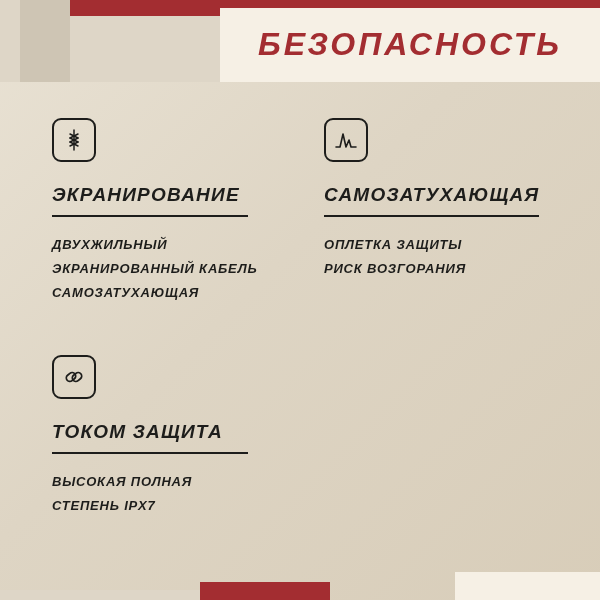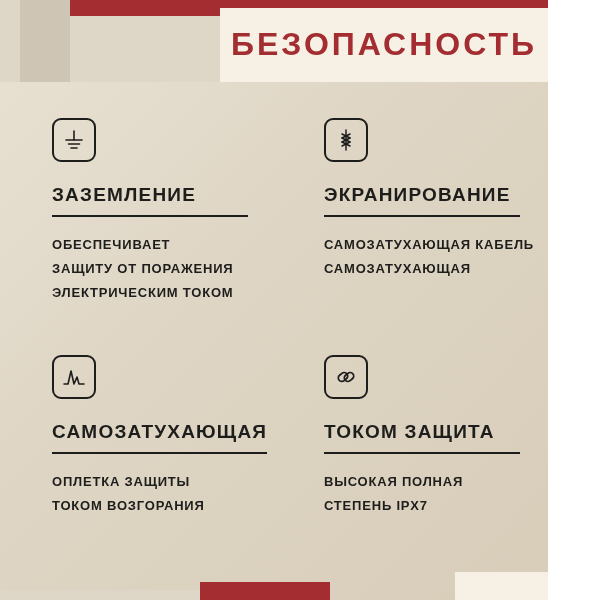--- a/index.html
+++ b/index.html
@@ -5,24 +5,25 @@
   html, body {
     margin: 0;
     padding: 0;
   }
   body {
     font-family: "Liberation Sans", sans-serif;
     background: #ffffff;
   }
   .poster {
     position: relative;
-    width: 548px;
+    width: 600px;
     height: 600px;
     overflow: hidden;
     background: linear-gradient(135deg, #e9e2d4 0%, #ded5c4 45%, #d8cdb9 100%);
+    font-style: italic;
   }
   
   .edge-top-left {
     position: absolute;
     left: 0;
     top: 0;
     width: 70px;
     height: 82px;
     background: #cec5b4;
   }
@@ -155,70 +156,53 @@
   <div class="edge-top-red"></div>
   <div class="edge-top-grey"></div>
 
   <div class="title-band">
     <div class="title">БЕЗОПАСНОСТЬ</div>
   </div>
   <div class="title-band-rule"></div>
 
   <div class="grid">
 
-    <div class="card">
-      <div class="icon-box">
-        <svg width="26" height="26" viewBox="0 0 26 26" aria-hidden="true">
-          <g stroke="#1d1d1b" stroke-width="1.6" stroke-linecap="round">
-            <line x1="13" y1="4" x2="13" y2="13"></line>
-            <line x1="5" y1="13" x2="21" y2="13"></line>
-            <line x1="7.5" y1="17" x2="18.5" y2="17"></line>
-            <line x1="10" y1="21" x2="16" y2="21"></line>
-          </g>
-        </svg>
-      </div>
-      <div class="card-title">ЗАЗЕМЛЕНИЕ</div>
-      <div class="card-desc">
-        <div>ОБЕСПЕЧИВАЕТ</div>
-        <div>ЗАЩИТУ ОТ ПОРАЖЕНИЯ</div>
-        <div>ЭЛЕКТРИЧЕСКИМ ТОКОМ</div>
-      </div>
-    </div>
 
     <div class="card">
       <div class="icon-box">
         <svg width="26" height="26" viewBox="0 0 26 26" aria-hidden="true">
           <g stroke="#1d1d1b" stroke-width="1.5" stroke-linecap="round">
             <line x1="13" y1="3" x2="13" y2="23"></line>
             <line x1="9" y1="7" x2="17" y2="11"></line>
             <line x1="17" y1="7" x2="9" y2="11"></line>
             <line x1="9" y1="11" x2="17" y2="15"></line>
             <line x1="17" y1="11" x2="9" y2="15"></line>
             <line x1="9" y1="15" x2="17" y2="19"></line>
             <line x1="17" y1="15" x2="9" y2="19"></line>
           </g>
         </svg>
       </div>
       <div class="card-title">ЭКРАНИРОВАНИЕ</div>
       <div class="card-desc">
-        <div>САМОЗАТУХАЮЩАЯ КАБЕЛЬ</div>
+        <div>ДВУХЖИЛЬНЫЙ</div>
+        <div>ЭКРАНИРОВАННЫЙ КАБЕЛЬ</div>
         <div>САМОЗАТУХАЮЩАЯ</div>
       </div>
     </div>
 
     <div class="card">
       <div class="icon-box">
         <svg width="26" height="26" viewBox="0 0 26 26" aria-hidden="true">
           <polyline points="3,20 7,20 10,7 13,20 16,13 18,20 23,20" fill="none" stroke="#1d1d1b" stroke-width="1.6" stroke-linecap="round" stroke-linejoin="round"></polyline>
         </svg>
       </div>
       <div class="card-title">САМОЗАТУХАЮЩАЯ</div>
       <div class="card-desc">
         <div>ОПЛЕТКА ЗАЩИТЫ</div>
-        <div>ТОКОМ ВОЗГОРАНИЯ</div>
+        <div>РИСК ВОЗГОРАНИЯ</div>
       </div>
     </div>
 
     <div class="card">
       <div class="icon-box">
         <svg width="26" height="26" viewBox="0 0 26 26" aria-hidden="true">
           <g fill="none" stroke="#1d1d1b" stroke-width="1.8" stroke-linecap="round">
             <rect x="5" y="9.5" width="10" height="7" rx="3.5" transform="rotate(-40 10 13)"></rect>
             <rect x="11" y="9.5" width="10" height="7" rx="3.5" transform="rotate(-40 16 13)"></rect>
           </g>

